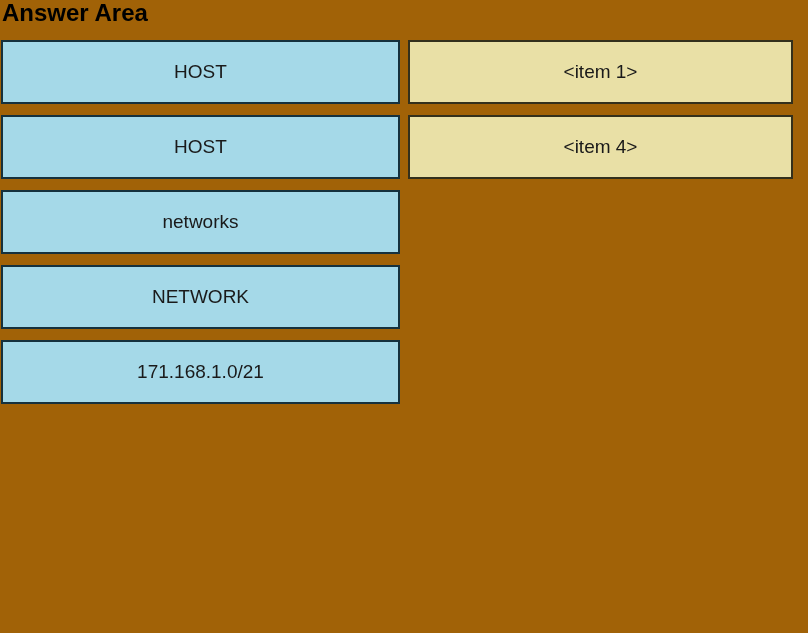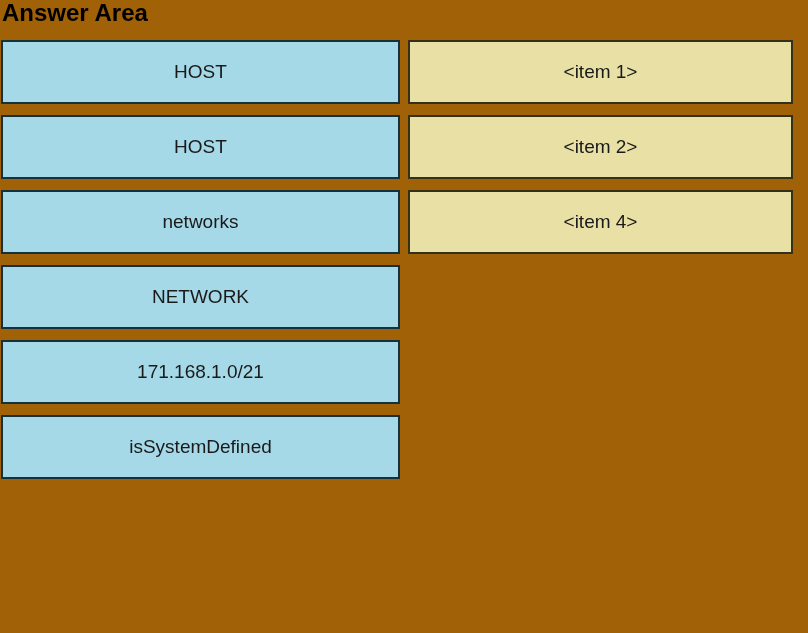--- a/index.html
+++ b/index.html
@@ -68,21 +68,19 @@
 
 <div class="canvas">
   <h1 class="title">Answer Area</h1>
 
   <div class="col col-left">
     <div class="box source">HOST</div>
     <div class="box source">HOST</div>
     <div class="box source">networks</div>
     <div class="box source">NETWORK</div>
     <div class="box source">171.168.1.0/21</div>
-    <div class="box source">isSystemDefined</div>
   </div>
 
   <div class="col col-right">
     <div class="box target">&lt;item 1&gt;</div>
-    <div class="box target">&lt;item 2&gt;</div>
     <div class="box target">&lt;item 4&gt;</div>
   </div>
 </div>
 
 </body></html>

